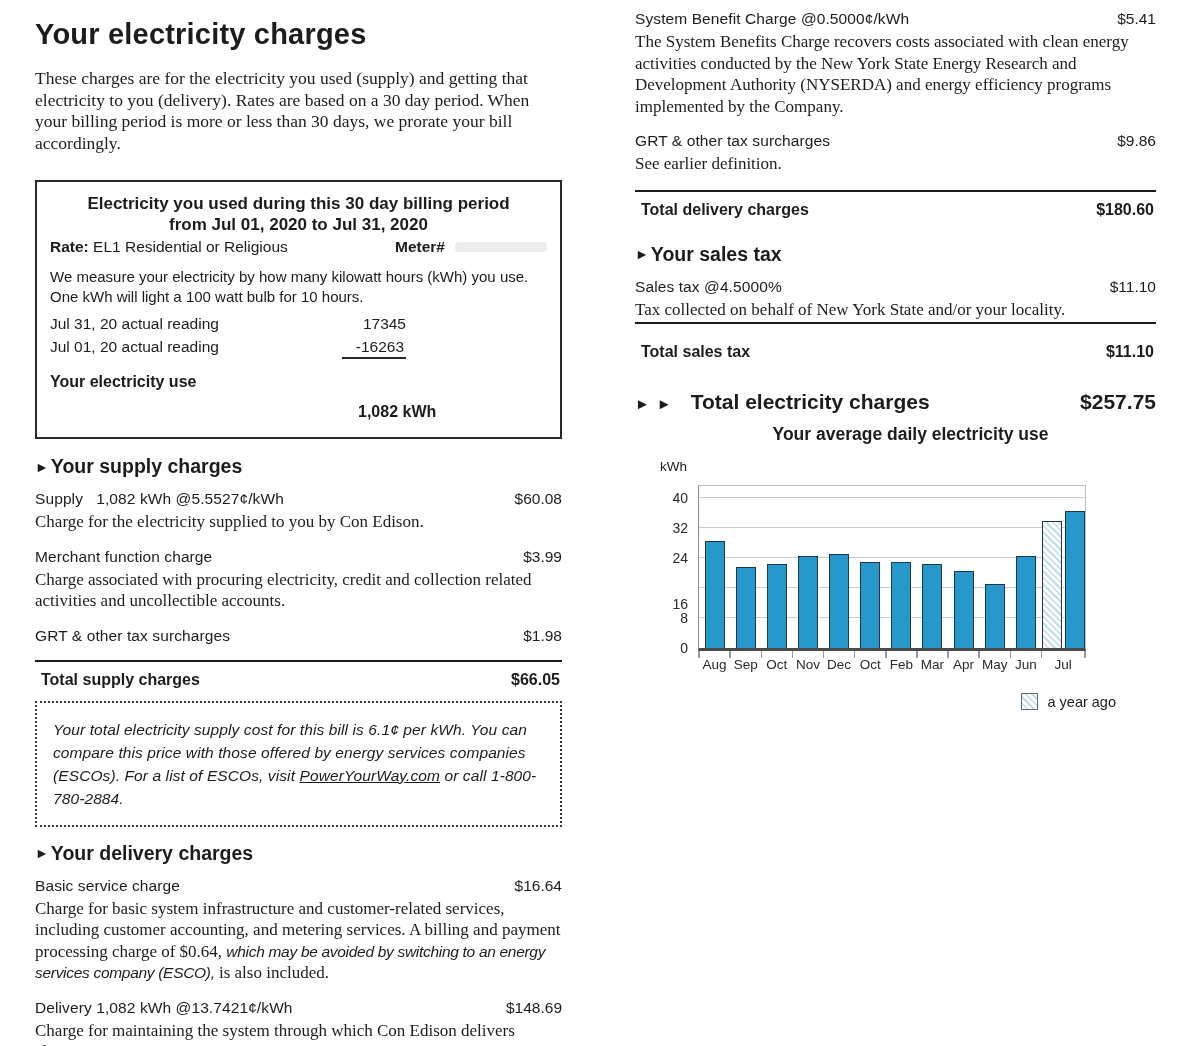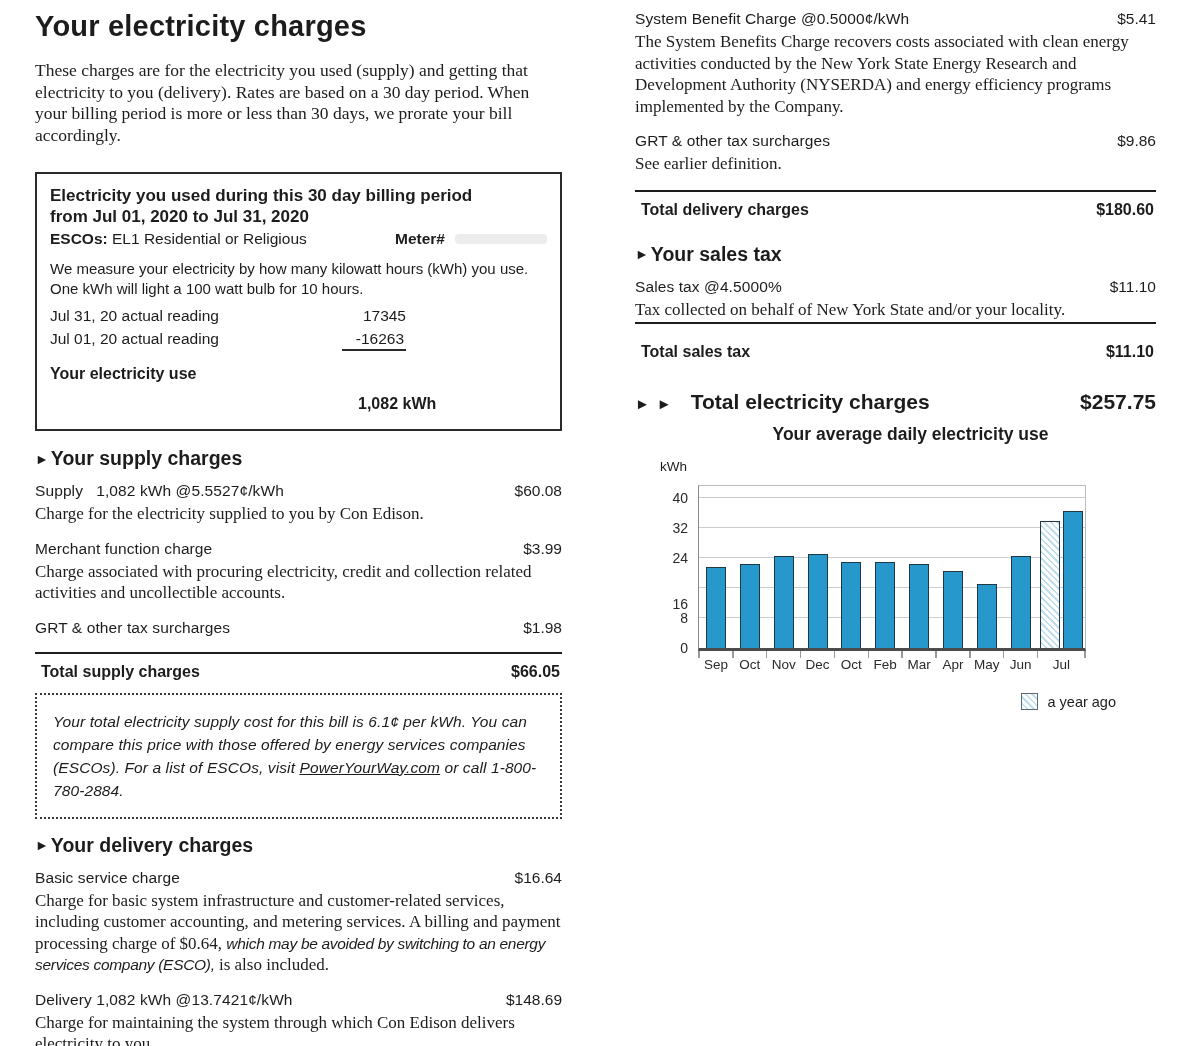--- a/index.html
+++ b/index.html
@@ -5,25 +5,25 @@
   * { margin:0; padding:0; box-sizing:border-box; }
   html,body { width:1199px; height:1046px; background:#ffffff; color:#1c1c1c;
     font-family:"Liberation Sans", sans-serif; overflow:hidden; }
   .page { position:relative; width:1199px; height:1046px; }
   .col { position:absolute; top:10px; }
   .col-left  { left:35px;  width:527px; }
   .col-right { left:635px; width:521px; }
 
   .serif { font-family:"Liberation Serif", serif; }
 
-  h1.title { font-size:29px; font-weight:bold; letter-spacing:.2px; margin-bottom:17px; }
+  h1.title { font-size:29px; font-weight:bold; letter-spacing:.2px; margin-bottom:17px;margin-top:8px; }
   .intro { font-size:17.5px; line-height:21.5px; margin-bottom:26px; }
 
   .usage-box { border:2px solid #2a2a2a; padding:11px 13px 16px 13px; margin-bottom:16px; }
-  .box-h { font-size:17px; font-weight:bold; line-height:21px; margin-bottom:3px; }
+  .box-h { font-size:17px; font-weight:bold; line-height:21px; margin-bottom:3px;text-align:center; }
   .box-h .bl { display:block; }
   .rate-row { display:flex; font-size:15.5px; margin-bottom:11px; }
   .rate-left { width:345px; }
   .rate-left b, .meter b { font-weight:bold; }
   .redacted { display:inline-block; width:92px; height:10px; margin-left:10px;
     background:#c9c9c9; opacity:.35; border-radius:4px; }
   .box-explain { font-size:15px; line-height:19.5px; margin-bottom:9px; }
   .read-row { display:flex; font-size:15.5px; margin-top:5px; }
   .read-label { width:228px; }
   .read-val { width:128px; text-align:right; }
@@ -93,21 +93,21 @@
   <div class="col col-left">
     <h1 class="title">Your electricity charges</h1>
     <p class="serif intro">These charges are for the electricity you used (supply) and getting that electricity to you (delivery). Rates are based on a 30 day period. When your billing period is more or less than 30 days, we prorate your bill accordingly.</p>
 
     <div class="usage-box">
       <div class="box-h">
         <span class="bl">Electricity you used during this 30 day billing period</span>
         <span class="bl">from Jul 01, 2020 to Jul 31, 2020</span>
       </div>
       <div class="rate-row">
-        <span class="rate-left"><b>ESCOs:</b>&nbsp;<span>EL1 Residential or Religious</span></span>
+        <span class="rate-left"><b>Rate:</b>&nbsp;<span>EL1 Residential or Religious</span></span>
         <span class="meter"><b>Meter#</b><span class="redacted"></span></span>
       </div>
       <p class="box-explain">We measure your electricity by how many kilowatt hours (kWh) you use. One kWh will light a 100 watt bulb for 10 hours.</p>
       <div class="read-row">
         <span class="read-label">Jul 31, 20 actual reading</span>
         <span class="read-val">17345</span>
       </div>
       <div class="read-row">
         <span class="read-label">Jul 01, 20 actual reading</span>
         <span class="read-val"><span class="u">-16263</span></span>
@@ -230,20 +230,24 @@
             <div class="ytick" style="bottom: 30px;">8</div>
             <div class="gridline" style="bottom: 60px;"></div>
             <div class="ytick" style="bottom: 44px; text-align: right;">16</div>
             <div class="gridline" style="bottom: 90px;"></div>
             <div class="ytick" style="bottom: 90px;">24</div>
             <div class="gridline" style="bottom: 120px;"></div>
             <div class="ytick" style="bottom: 120px;">32</div>
             <div class="gridline" style="bottom: 150px;"></div>
             <div class="ytick" style="bottom: 150px;">40</div>
             <div class="slot">
+              <div class="bar" style="height: 106.875px;"></div>
+              <div class="xlabel">Aug</div>
+            </div>
+            <div class="slot">
               <div class="bar" style="height: 80.625px;"></div>
               <div class="xlabel">Sep</div>
             </div>
             <div class="slot">
               <div class="bar" style="height: 84.375px;"></div>
               <div class="xlabel">Oct</div>
             </div>
             <div class="slot">
               <div class="bar" style="height: 91.875px;"></div>
               <div class="xlabel">Nov</div>

